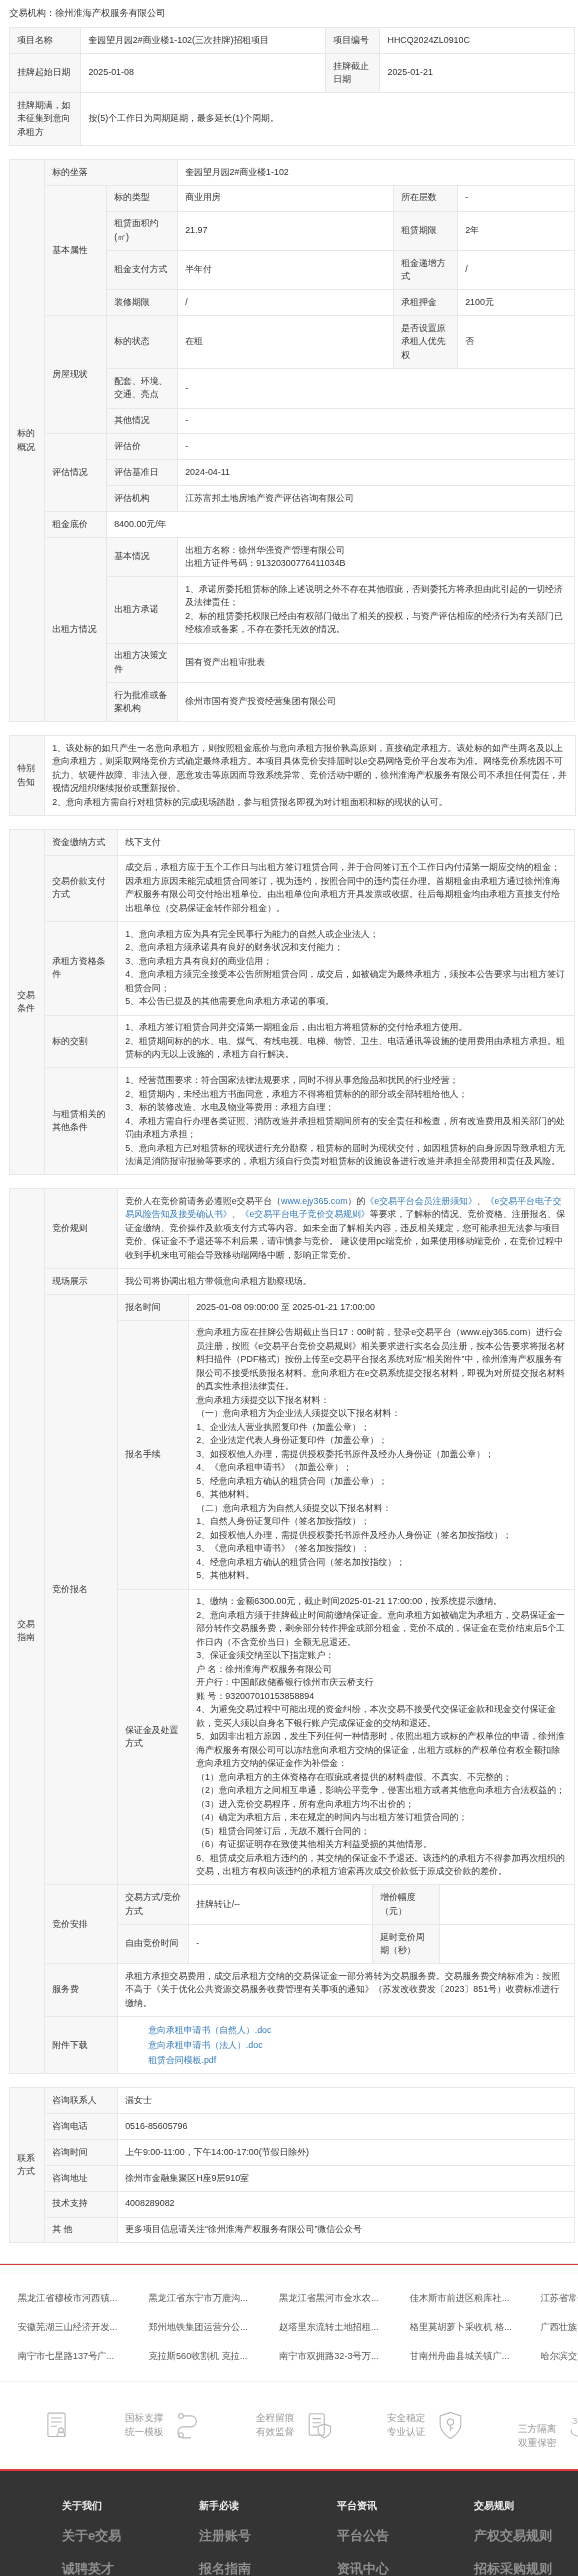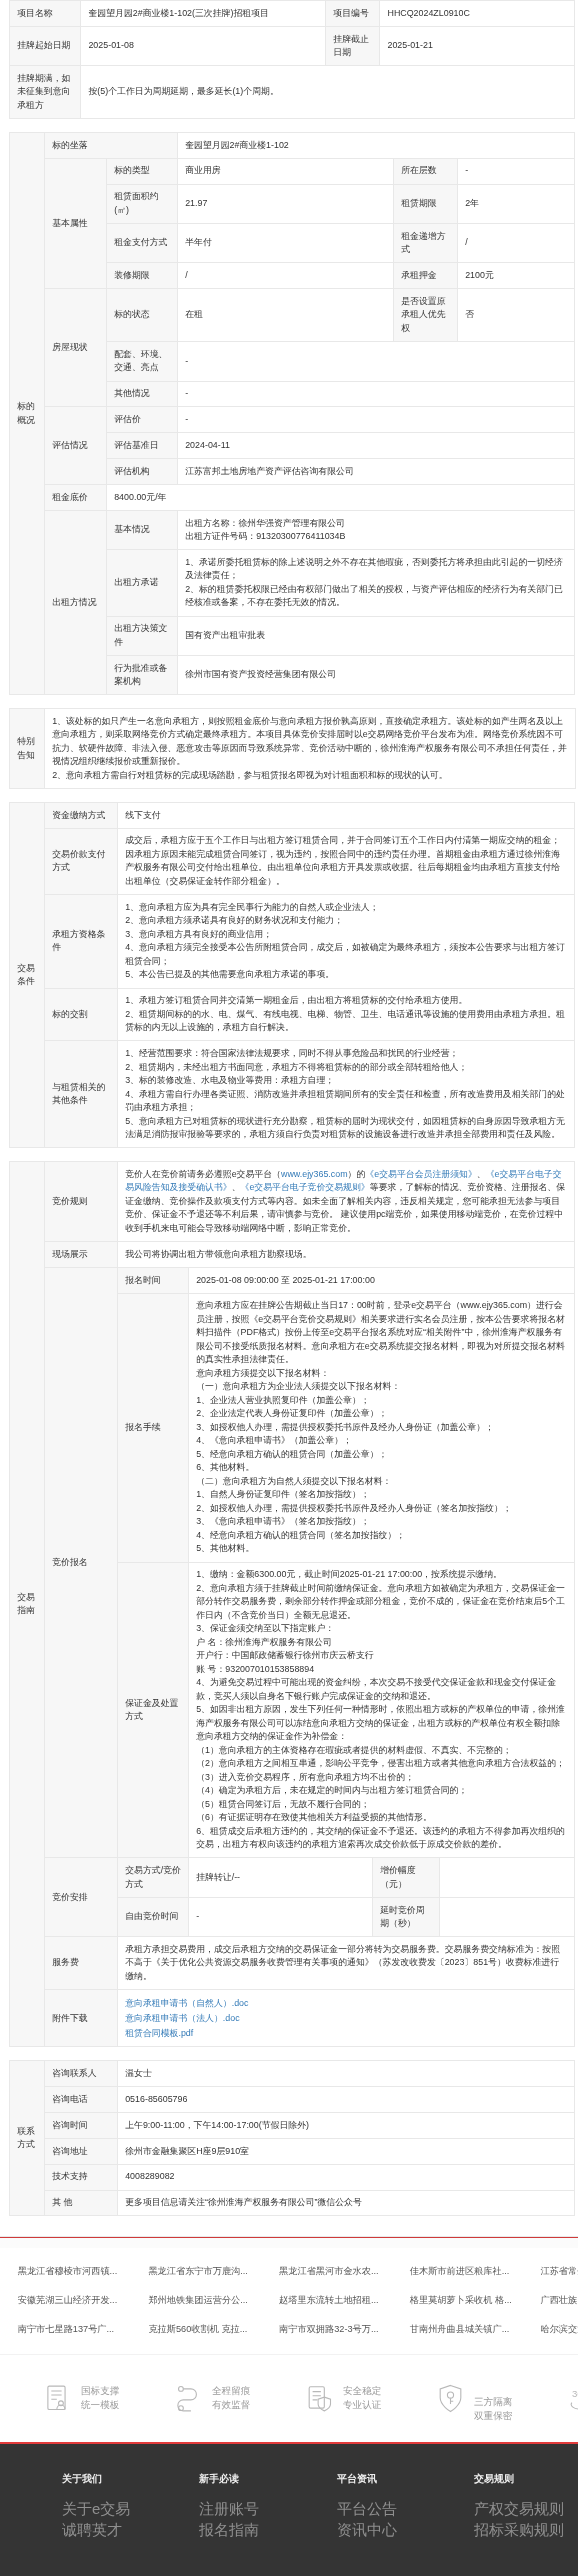--- a/index.html
+++ b/index.html
@@ -9,46 +9,47 @@
 
   .agency { padding:7px 0 7px 9.2px; font-size:9.2px; color:#333; }
 
   #tables { padding-left:9.2px; }
   table.detail { border-collapse:collapse; width:566px; table-layout:fixed; margin-bottom:12.8px; background:#fff; }
   table.detail td { border:0.7px solid #e8e8e8; font-size:8.9px; color:#333; line-height:13.5px;
     padding:5.7px 7px; vertical-align:middle; word-break:break-all; white-space:pre-line; }
   td.lbl { background:#f7f7f7; color:#666; }
   td.c1 { text-align:left; padding:5.7px 9.2px; }
   a.flink, a.ilink { color:#337ab7; text-decoration:none; cursor:pointer; }
-  a.flink { display:block; line-height:15px; }
+  a.flink { display:block; line-height:15px;margin-left:23px; }
   td .seg { color:#333; }
 
   .latest { border-top:0.7px solid #e9e9e9; margin-top:20px; background:#fbfbfb; }
   .latest-title { color:#cf3b3b; font-size:10.6px; padding:11.3px 0 8.5px 2.1px; }
   .latest-rule { border:none; border-top:0.7px solid #cf3b3b; height:0; }
   .latest-box { background:#fff; margin-top:9.2px; padding:17.7px 0 18.4px 17.7px; }
   .proj-row { display:flex; white-space:nowrap; margin-bottom:15.6px; }
   .proj-row:last-child { margin-bottom:0; }
   .proj-link { display:block; width:113px; margin-right:17.7px; flex:0 0 auto; font-size:9.2px;
     color:#555; text-decoration:none; overflow:visible; }
 
   .features { background:#fff; border-top:0.7px solid #f2f2f2; padding:18.4px 0 18.4px 41px; display:flex; }
-  .feat { width:131px; flex:0 0 auto; display:flex; align-items:center; }
+  .feat { width:131px; flex:0 0 auto; display:flex; align-items:center;gap:44px; }
   .feat svg { flex:0 0 auto; margin-right:7px; }
   .feat-lines { font-size:9.6px; color:#9a9a9a; line-height:14px; white-space:nowrap; }
 
   .footer { background:#343434; border-top:2.1px solid #e23b3b; height:174px; position:relative; }
   .fcol { position:absolute; top:28px; }
   .fcol-h { font-size:10px; font-weight:bold; color:#eee; margin-bottom:14px; }
-  .fcol a { display:block; font-size:15px; color:#8f8f8f; text-decoration:none; margin-bottom:2px; }
+  .fcol a { display:block; font-size:13px; color:#8f8f8f; text-decoration:none; margin-bottom:15px;font-weight:bold; }
 </style>
 </head>
 <body>
 
 <div class="page">
+  <div class="agency">交易机构：徐州淮海产权服务有限公司</div>
 
   <div id="tables">
       <table class="detail">
         <colgroup>
           <col style="width: 71px;">
           <col style="width: 244px;">
           <col style="width: 54px;">
           <col style="width: 194px;">
         </colgroup>
         <tbody>

